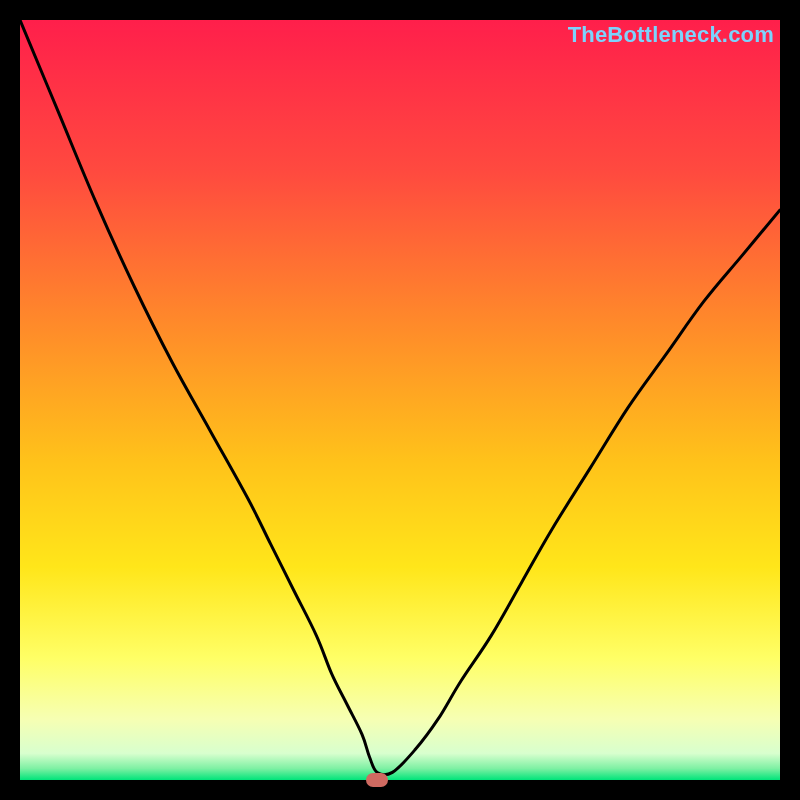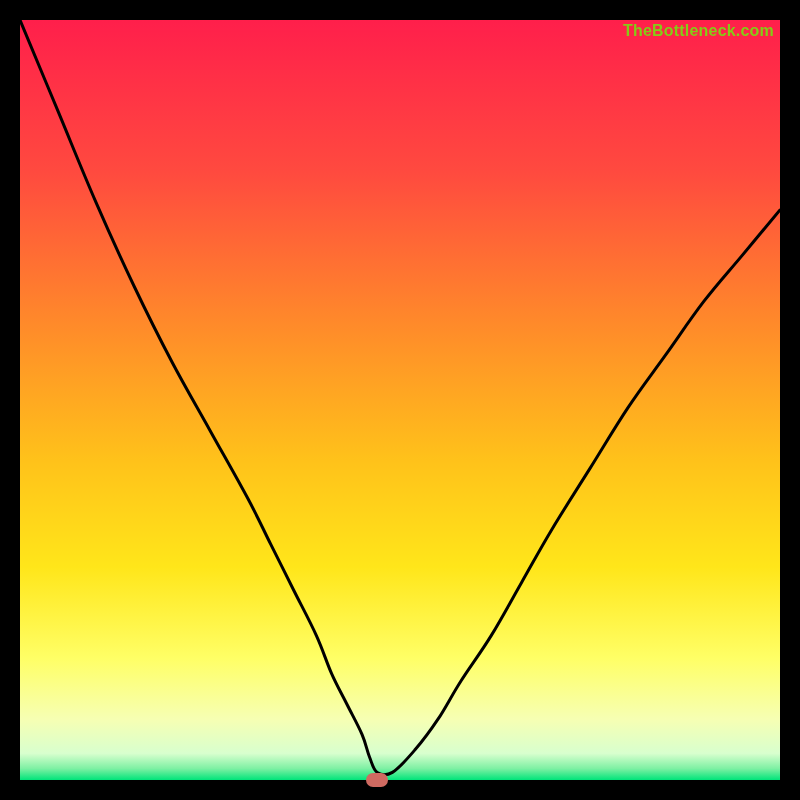--- a/index.html
+++ b/index.html
@@ -23,23 +23,23 @@
     position: absolute;
     left: 0;
     top: 0;
     width: 760px;
     height: 760px;
   }
   .watermark {
     position: absolute;
     top: 2px;
     right: 6px;
-    font-size: 16px;
+    font-size: 22px;
     font-weight: 600;
-    color: #84cc16;
+    color: #7dd3fc;
     letter-spacing: 0.2px;
     user-select: none;
   }
   .marker {
     position: absolute;
     width: 22px;
     height: 14px;
     border-radius: 7px;
     background: #cf6a61;
     transform: translate(-50%, -50%);

